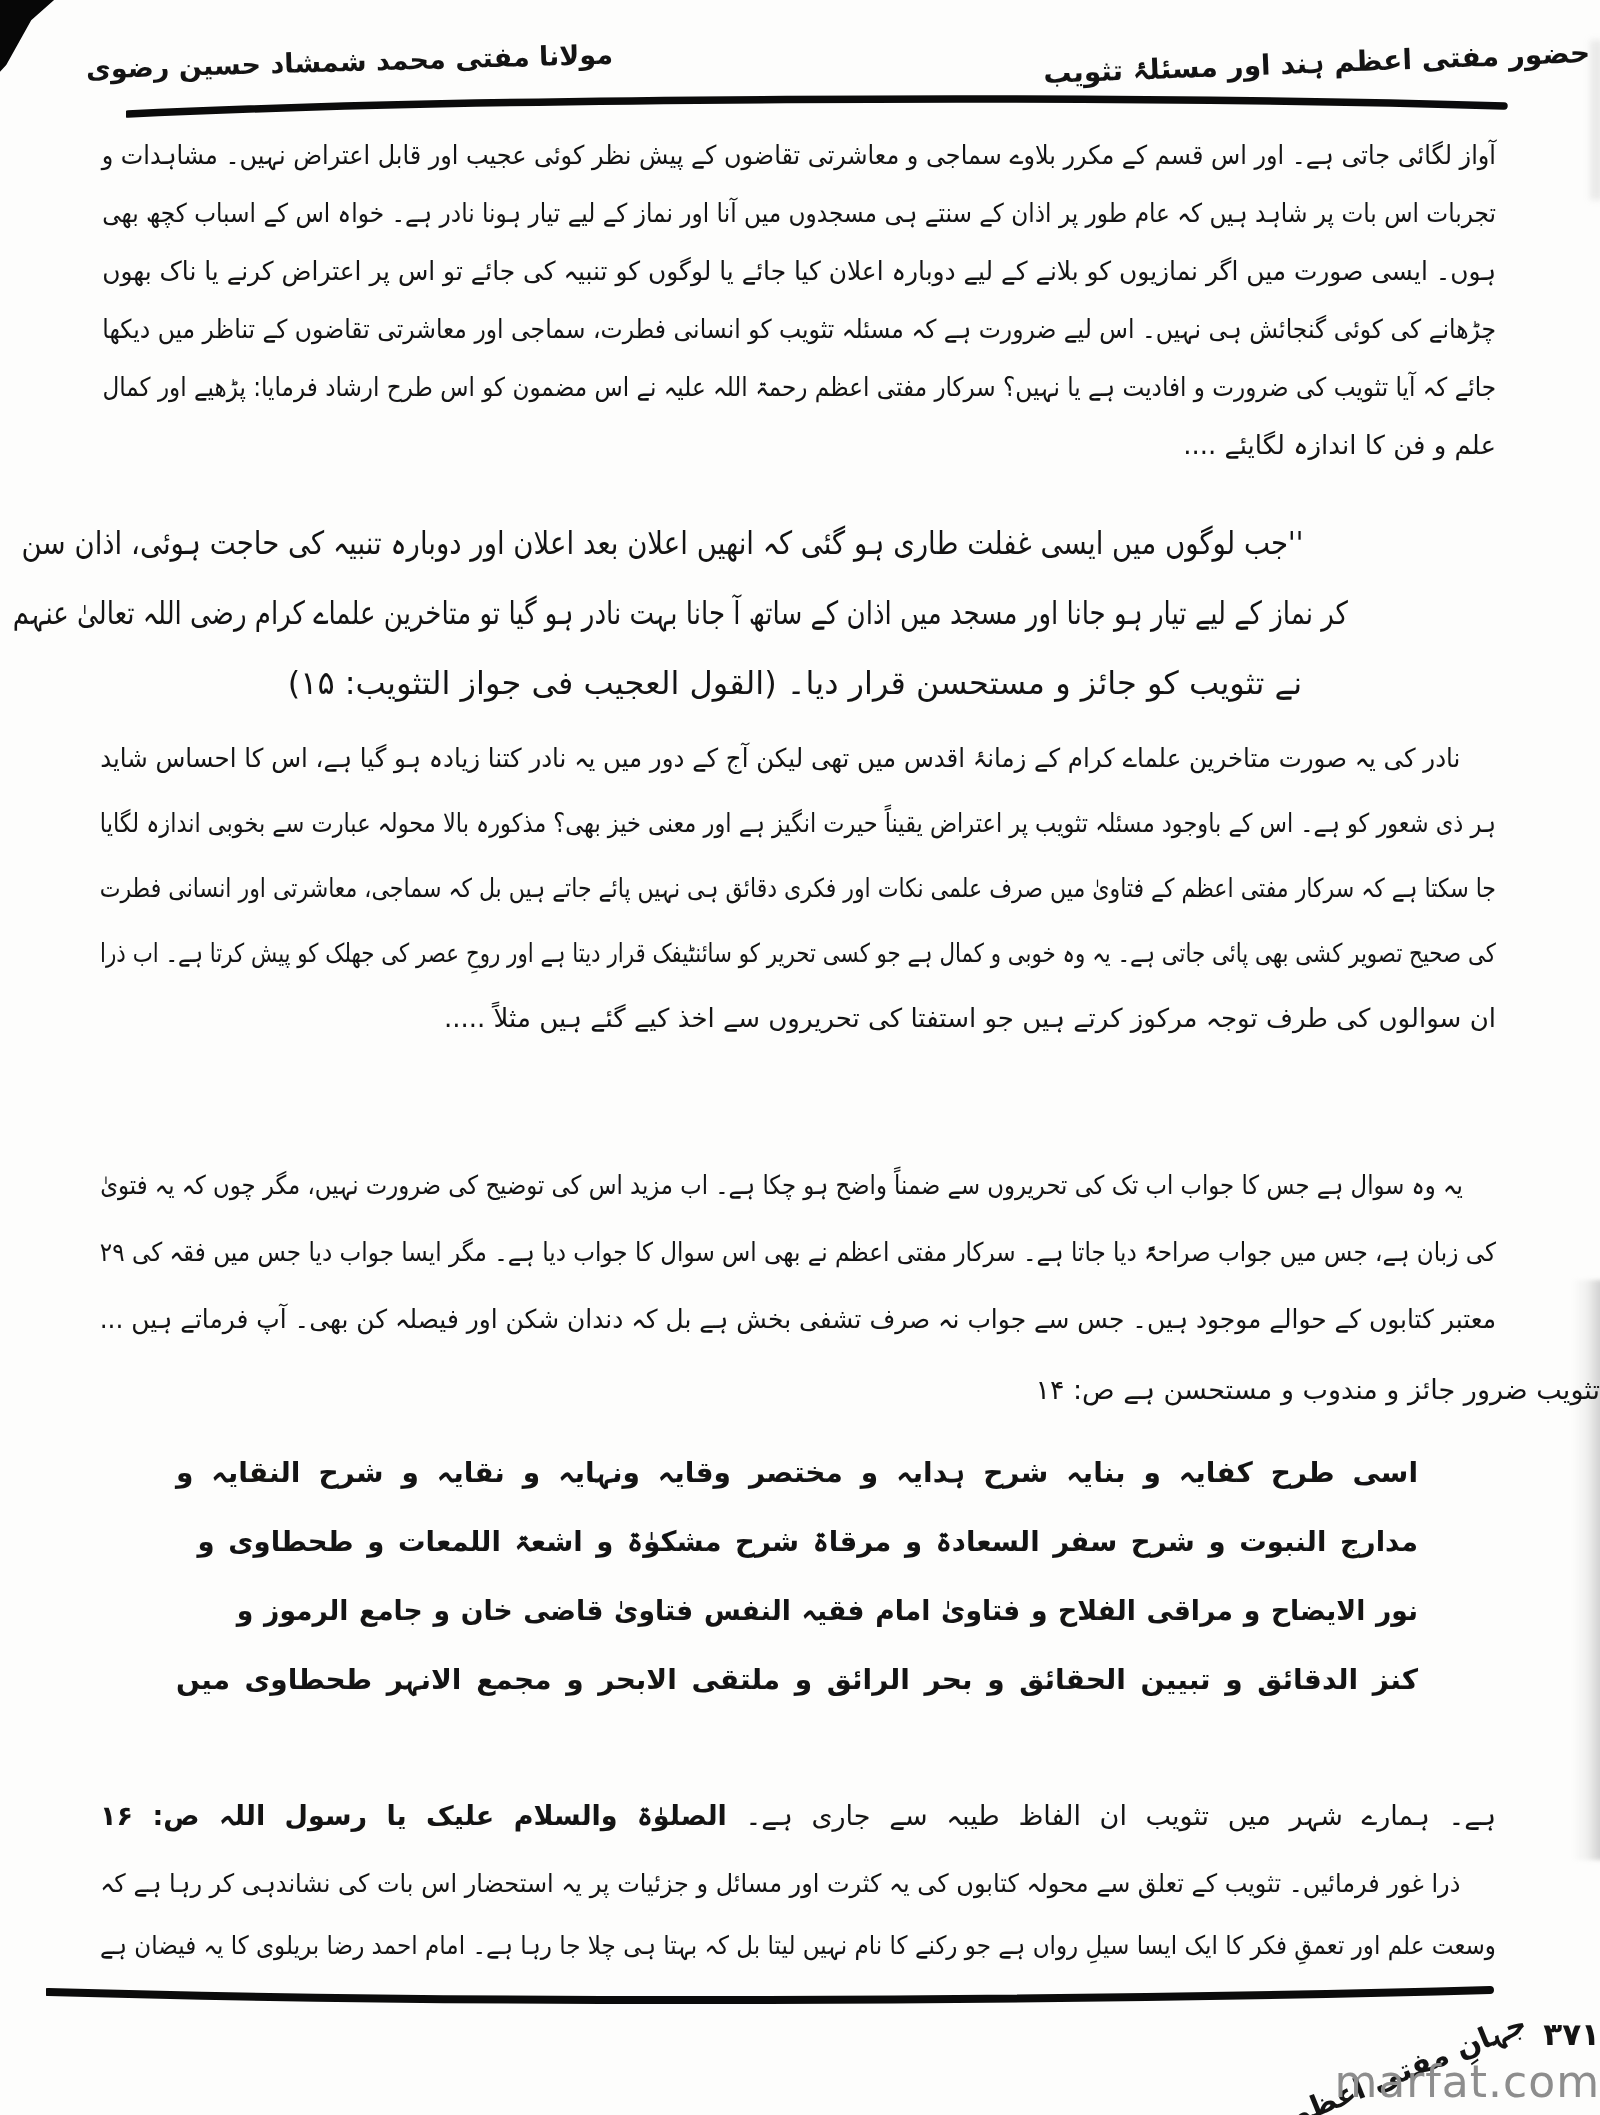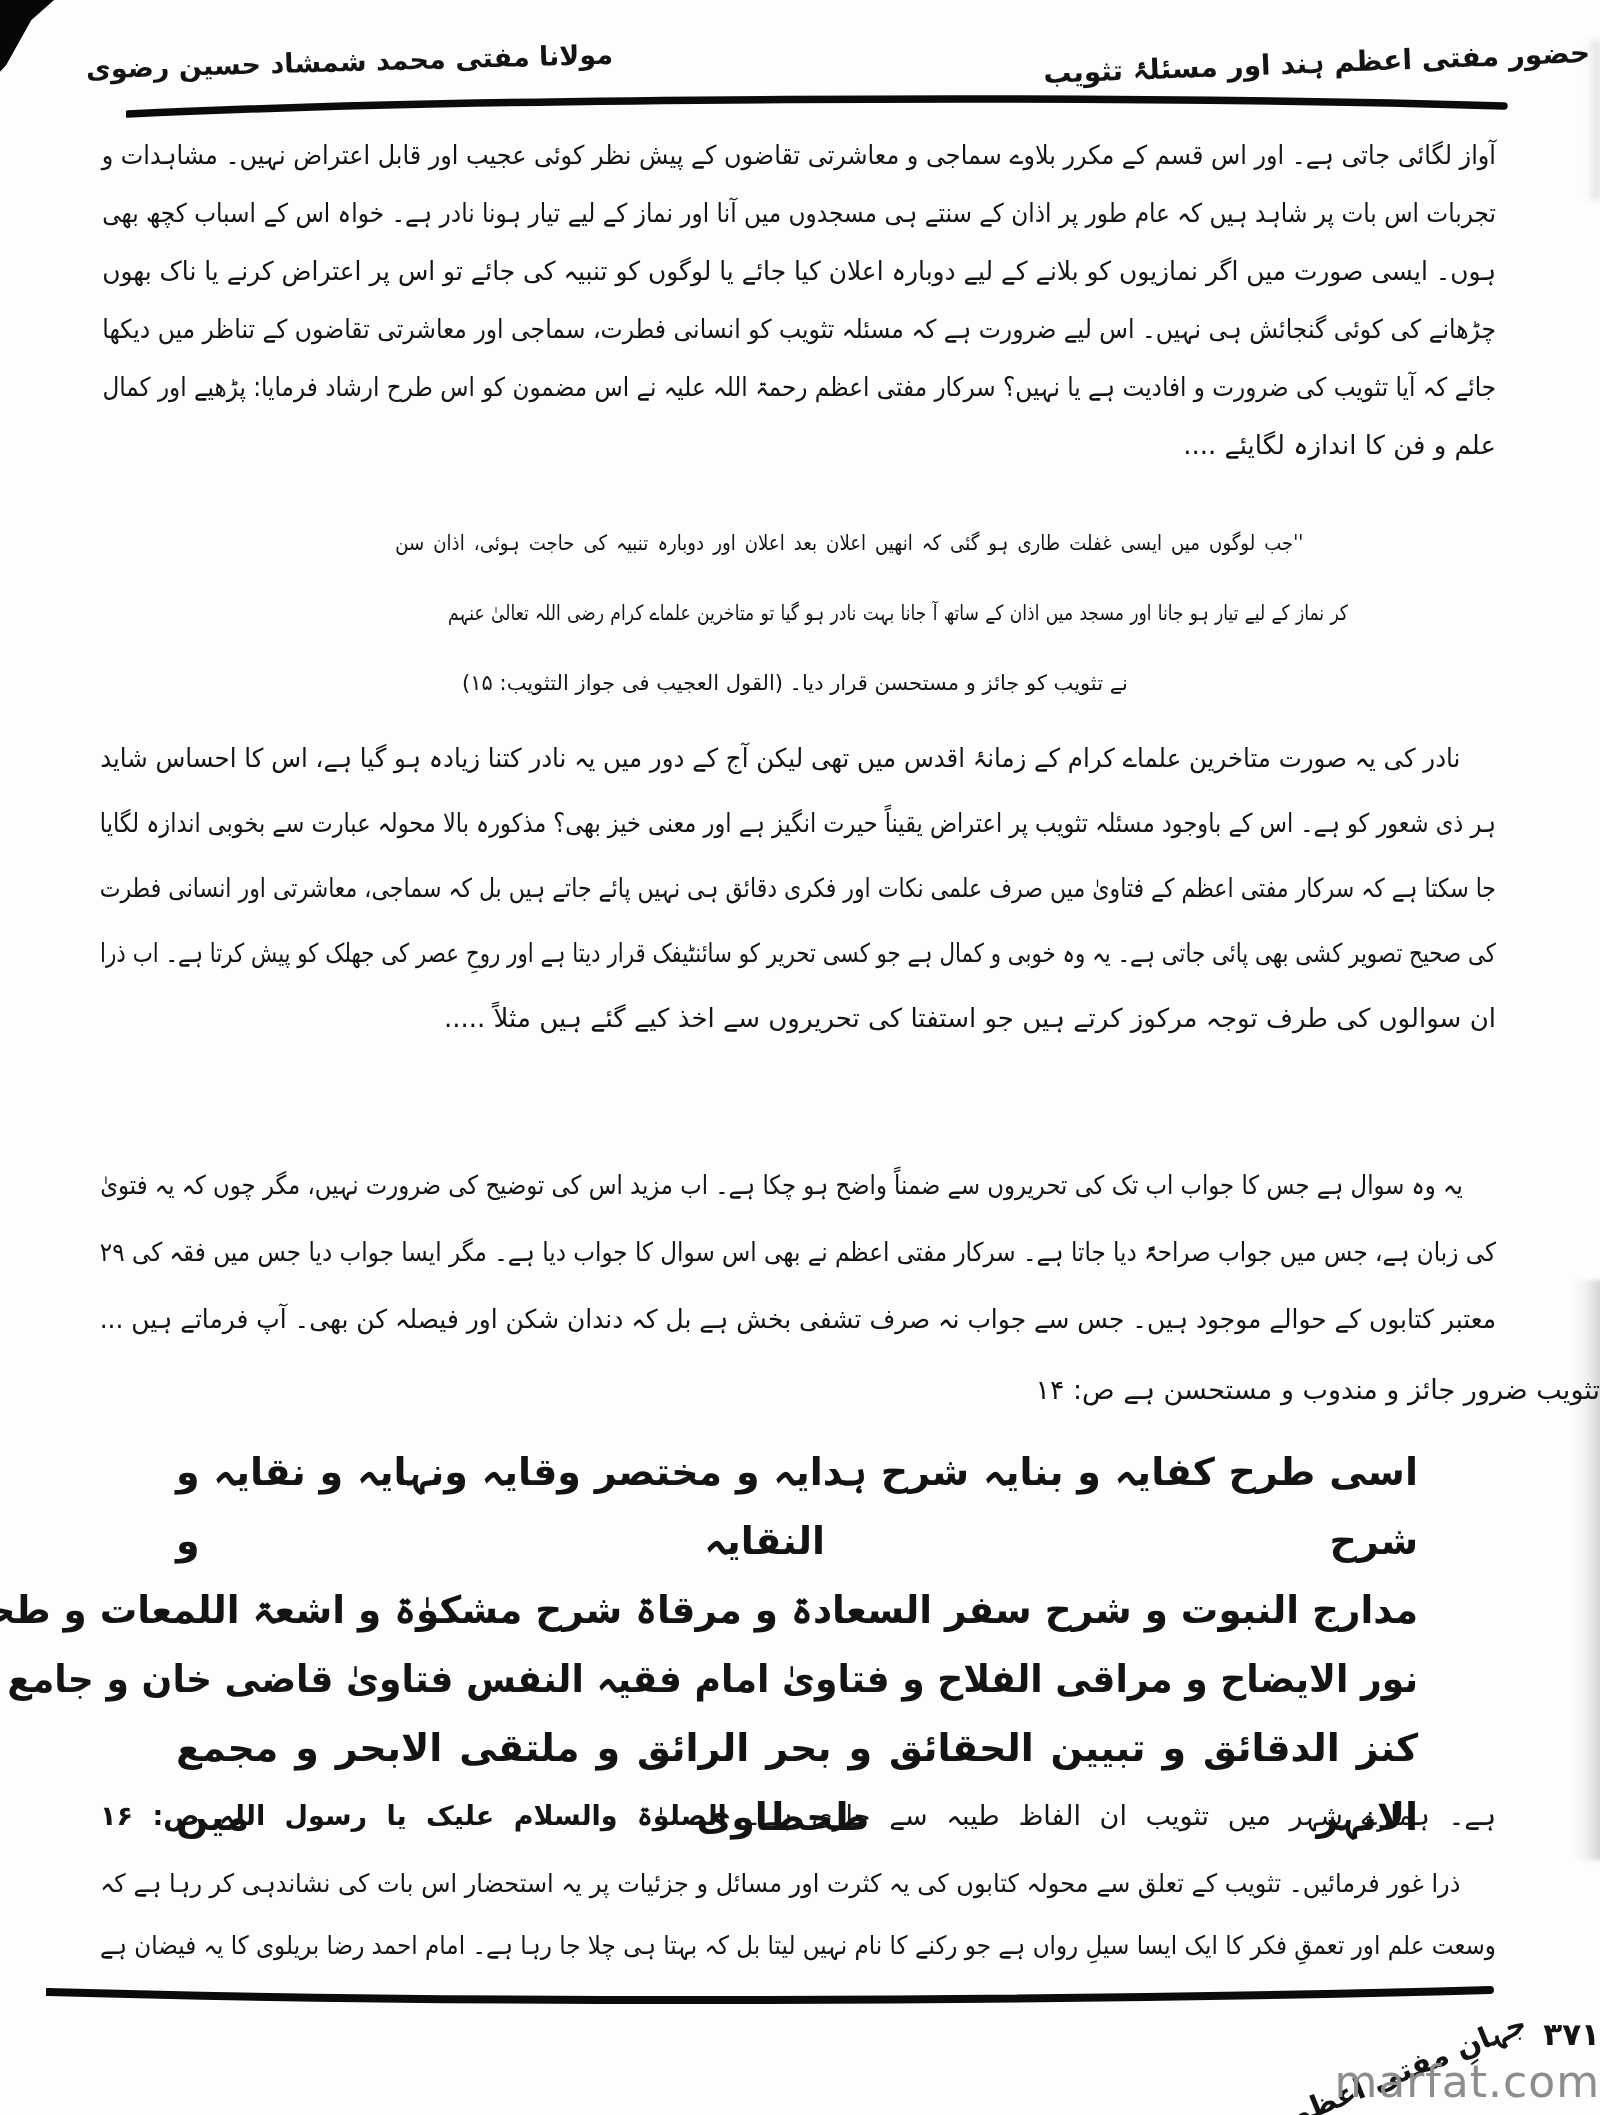--- a/index.html
+++ b/index.html
@@ -45,33 +45,33 @@
   
   .para{position:absolute;}
   .uline{
     text-align:justify;text-align-last:justify;
     overflow:visible;
   }
   .uline.last{text-align-last:right;}
   .uline.qlast{text-align-last:center;}
   .ind{padding-right:38px;}
   .p1{top:126px;right:104px;left:102px;font-size:26px;line-height:58px;}
-  .quote{top:508px;right:252px;left:242px;font-size:21px;line-height:70px;}
+  .quote{top:508px;right:252px;left:242px;font-size:32px;line-height:70px;}
   .qind{padding-right:52px;}
   .p2{top:726px;right:104px;left:100px;font-size:26px;line-height:65px;}
   .heading{
     position:absolute;right:385px;top:1066px;
     font-size:40px;font-weight:bold;white-space:nowrap;
   }
   .p3{top:1152px;right:104px;left:100px;font-size:26px;line-height:67px;}
   .refline{
     position:absolute;left:0;right:0;top:1374px;
     text-align:right;font-size:27px;white-space:nowrap;padding-left:12px;
   }
-  .books{top:1438px;right:182px;left:176px;font-size:38px;font-weight:bold;line-height:69px;}
+  .books{top:1438px;right:182px;left:176px;font-size:28px;font-weight:bold;line-height:69px;}
   .tailline{top:1792px;right:104px;left:100px;font-size:27px;line-height:48px;}
   .tail-bold{font-weight:bold;}
   .p5{top:1852px;right:104px;left:100px;font-size:25.5px;line-height:62px;}
   
   .footer-book{
     position:absolute;right:82px;top:2006px;
     font-size:29px;font-weight:bold;white-space:nowrap;
     transform:rotate(-22deg);transform-origin:right top;
   }
   .page-number{

